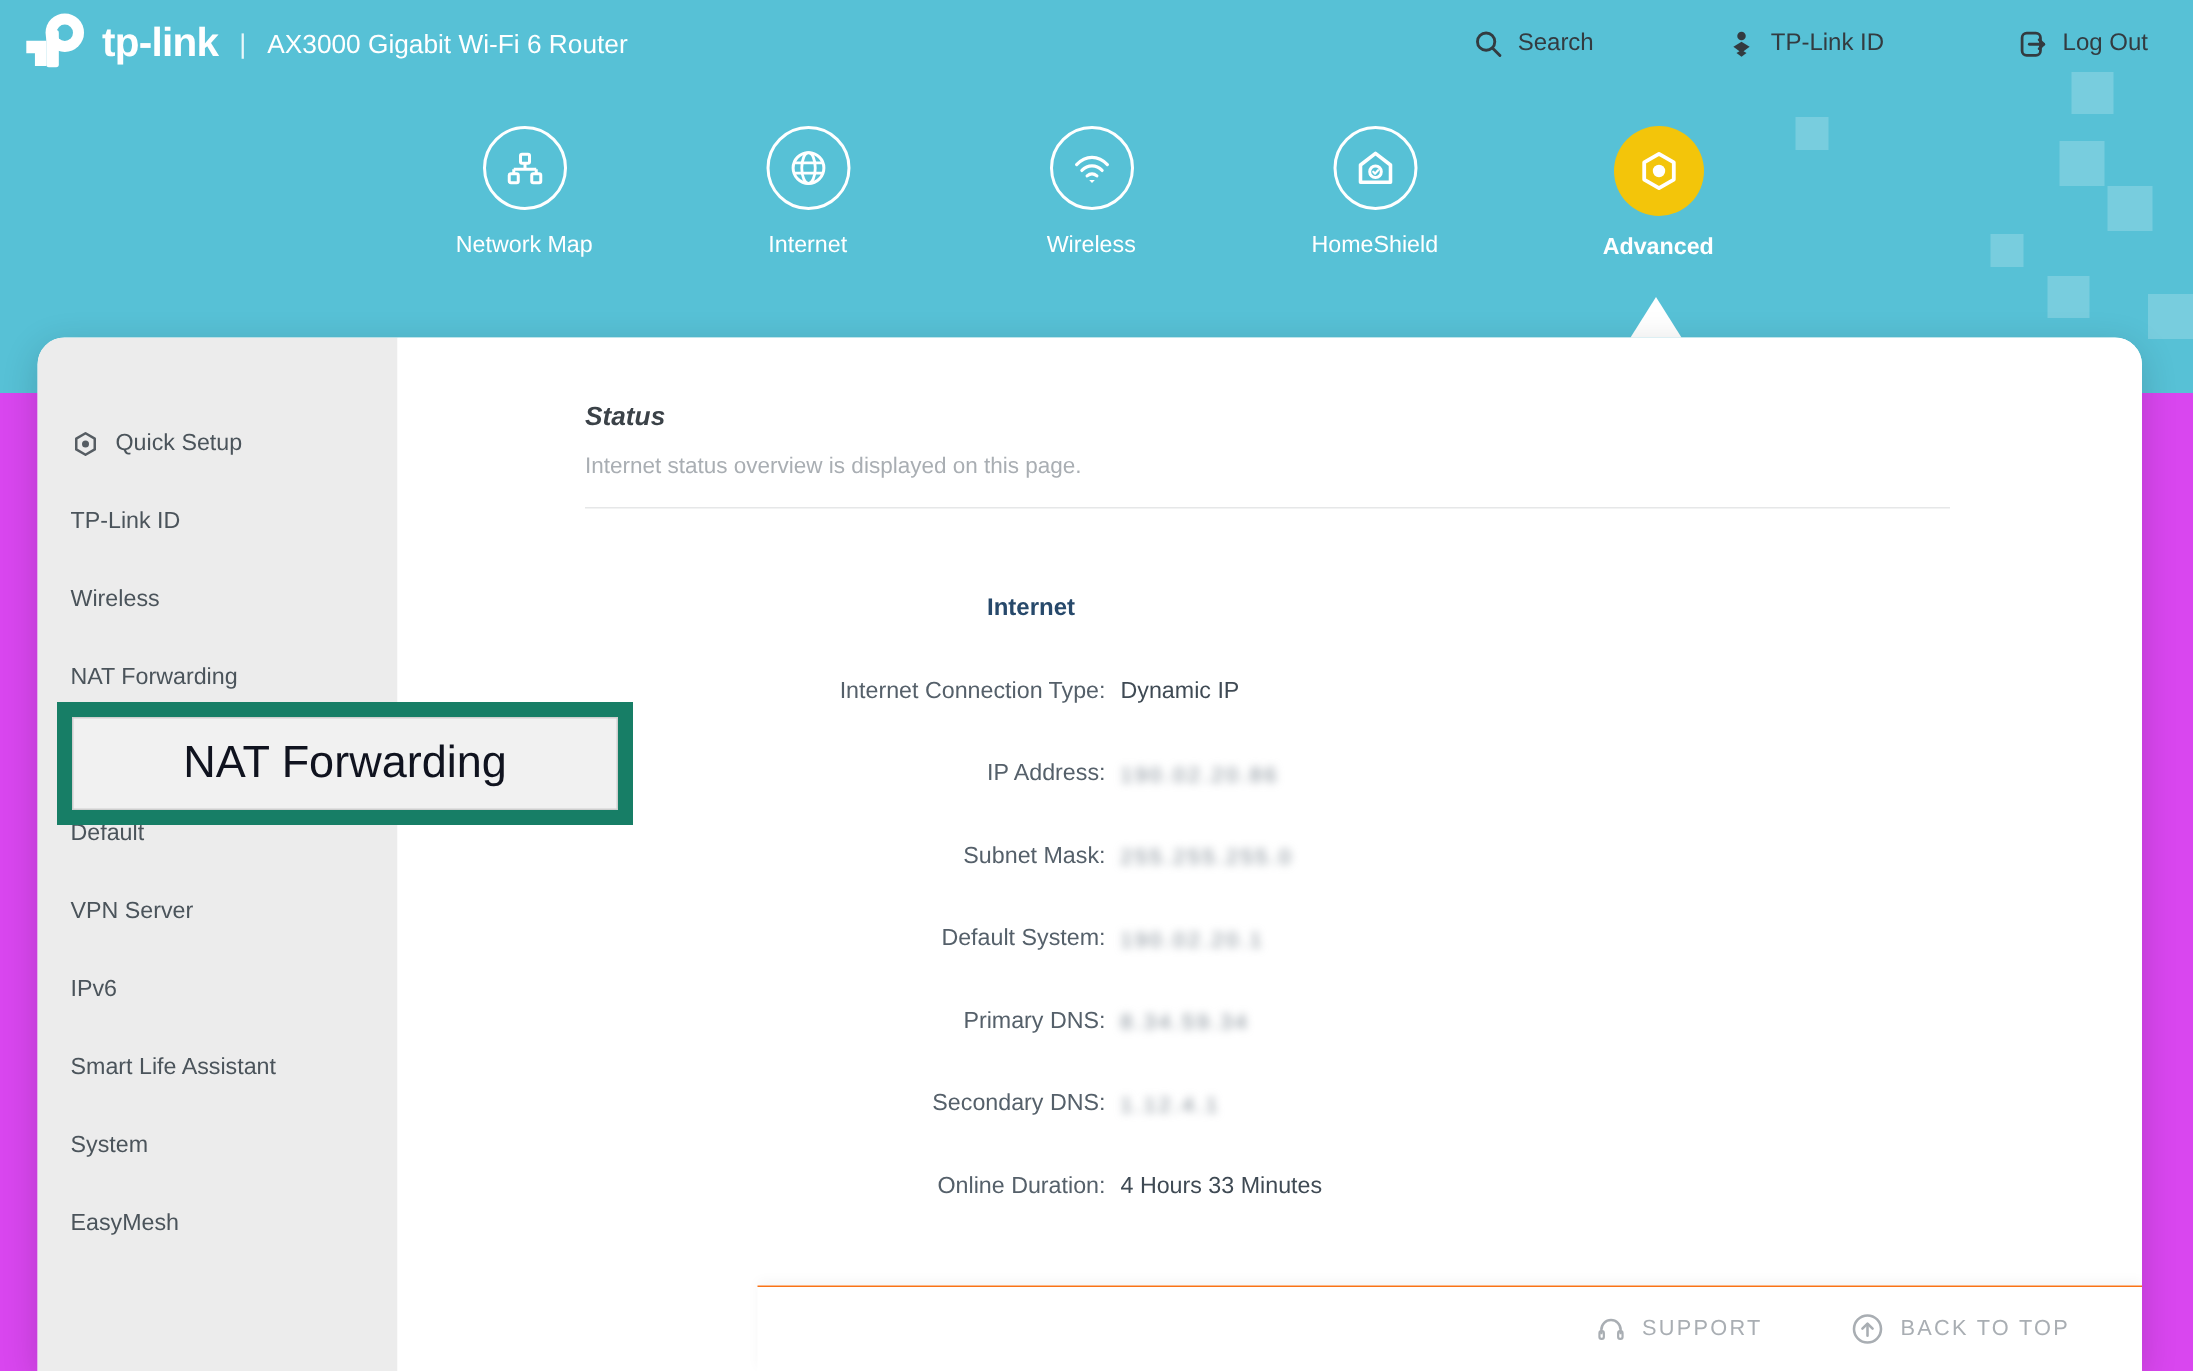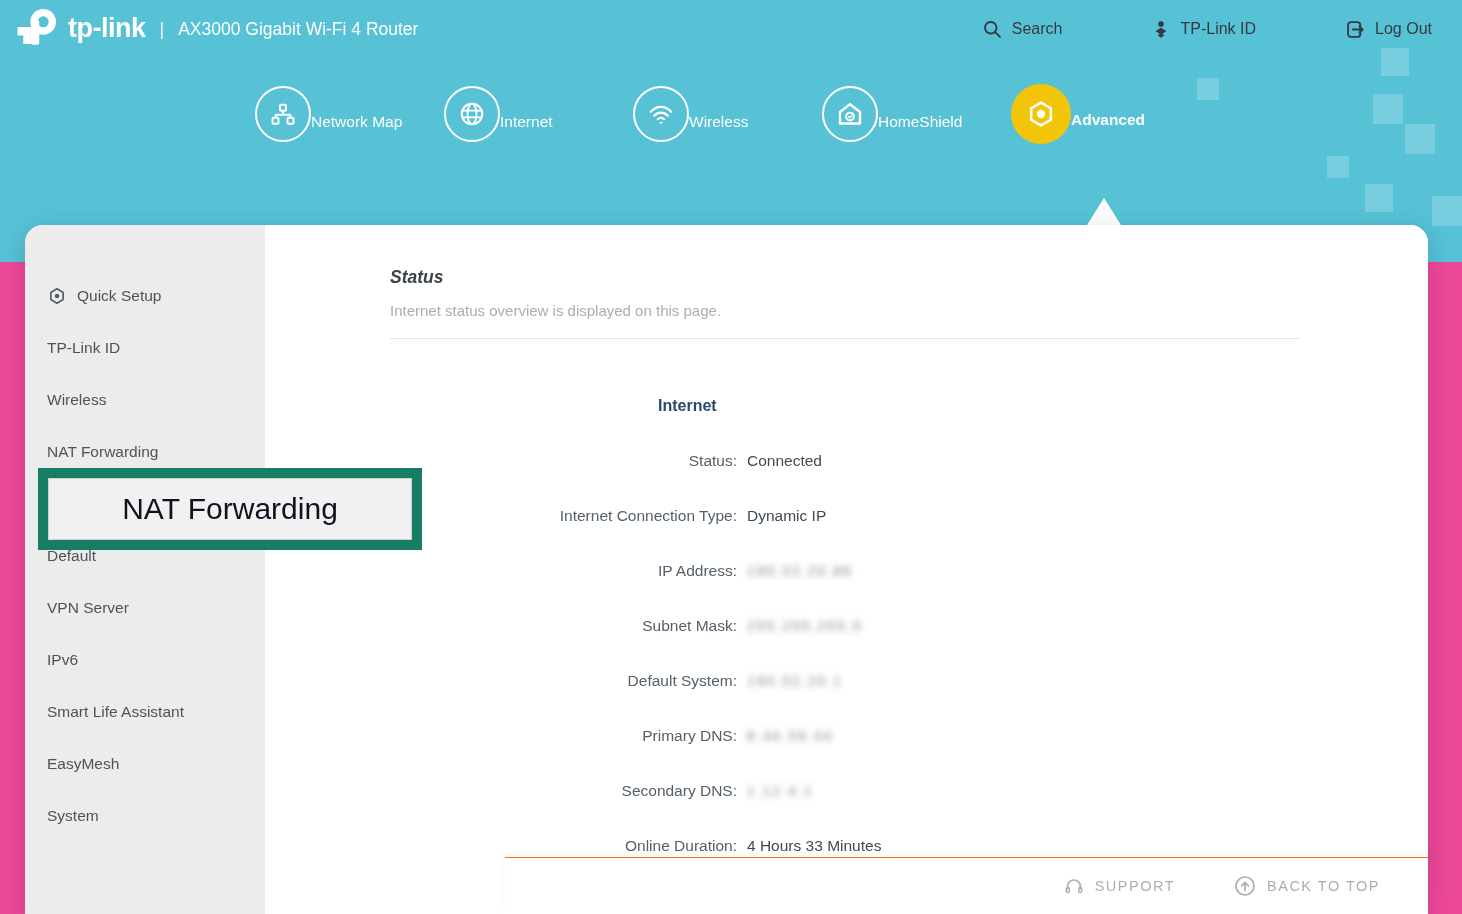--- a/index.html
+++ b/index.html
@@ -1,35 +1,35 @@
 <!DOCTYPE html>
 <html><head>
 <meta charset="utf-8">
 <style>
   html,body{margin:0;padding:0;background:#fff;}
   *{box-sizing:border-box;font-family:"Liberation Sans",sans-serif;}
-  .page{position:relative;width:1462px;height:914px;background:#ec4899;overflow:hidden;}
+  .page{position:relative;width:1462px;height:914px;background:#d946ef;overflow:hidden;}
 
   
   .blue-band{position:absolute;left:0;top:0;width:1462px;height:262px;background:#57c1d6;}
   .decor-sq{position:absolute;background:rgba(255,255,255,0.20);}
 
   .topbar{position:absolute;left:0;top:0;width:100%;height:58px;}
   .logo-wrap{position:absolute;left:14px;top:5px;display:flex;align-items:center;gap:8px;}
   .brand{color:#fff;font-size:27px;font-weight:700;letter-spacing:-0.5px;}
   .brand-divider{color:#eaf7fa;font-size:18px;font-weight:300;padding:0 6px;position:relative;top:1px;}
   .model{color:#fff;font-size:17.5px;position:relative;top:1px;}
 
   .top-actions{position:absolute;right:30px;top:0;height:58px;display:flex;align-items:center;gap:89px;}
   .top-action{display:flex;align-items:center;gap:9px;color:#333b40;font-size:16px;cursor:pointer;}
   .top-action svg{display:block;}
 
   
   .nav-tabs{position:absolute;left:255px;top:84px;display:flex;width:945px;}
-  .nav-tab{width:189px;display:flex;align-items:center;cursor:pointer;}
+  .nav-tab{width:189px;display:flex;flex-direction:column;align-items:center;cursor:pointer;}
   .nav-circle{width:56px;height:56px;border-radius:50%;border:2px solid #fff;display:flex;align-items:center;justify-content:center;}
   .nav-tab.active .nav-circle{border:none;background:#f3c50a;width:60px;height:60px;}
   .nav-label{margin-top:15px;color:#fff;font-size:15.5px;}
   .nav-tab.active .nav-label{font-weight:700;margin-top:12px;}
   .pointer{position:absolute;left:1087px;top:198px;width:0;height:0;
     border-left:17px solid transparent;border-right:17px solid transparent;border-bottom:27px solid #fff;}
 
   
   .card{position:absolute;left:25px;top:225px;width:1403px;height:689px;background:#fff;
     border-radius:18px 18px 0 0;box-shadow:0 6px 24px rgba(0,0,0,0.16);overflow:hidden;}
@@ -84,21 +84,21 @@
   <div class="topbar">
     <div class="logo-wrap">
       <svg width="46" height="46" viewBox="0 0 52 52">
         <circle cx="33" cy="19" r="14.5" fill="#ffffff"></circle>
         <circle cx="33" cy="19" r="6.2" fill="#57c1d6"></circle>
         <rect x="19" y="17" width="9.5" height="28" rx="2" fill="#ffffff"></rect>
         <path d="M4,25 h15 v19 h-8.5 v-9.5 H4 z" fill="#ffffff"></path>
       </svg>
       <span class="brand">tp-link</span>
       <span class="brand-divider">|</span>
-      <span class="model">AX3000 Gigabit Wi-Fi 4 Router</span>
+      <span class="model">AX3000 Gigabit Wi-Fi 6 Router</span>
     </div>
 
     <div class="top-actions">
       <div class="top-action">
         <svg width="21" height="21" viewBox="0 0 24 24">
           <circle cx="10" cy="10" r="6.6" fill="none" stroke="#333b40" stroke-width="2.2"></circle>
           <line x1="15" y1="15" x2="20.5" y2="20.5" stroke="#333b40" stroke-width="2.2" stroke-linecap="round"></line>
         </svg>
         <span>Search</span>
       </div>
@@ -207,37 +207,33 @@
         <div class="side-item">
           <span>VPN Server</span>
         </div>
         <div class="side-item">
           <span>IPv6</span>
         </div>
         <div class="side-item">
           <span>Smart Life Assistant</span>
         </div>
         <div class="side-item">
+          <span>System</span>
+        </div>
+        <div class="side-item">
           <span>EasyMesh</span>
-        </div>
-        <div class="side-item">
-          <span>System</span>
         </div>
       </div>
 
     <div class="main">
       <div class="page-title">Status</div>
       <div class="page-subtitle">Internet status overview is displayed on this page.</div>
       <div class="divider"></div>
       <div class="section-title">Internet</div>
       <div class="rows" id="rows">
-          <div class="row">
-            <span class="lbl">Status:</span>
-            <span class="val">Connected</span>
-          </div>
           <div class="row">
             <span class="lbl">Internet Connection Type:</span>
             <span class="val">Dynamic IP</span>
           </div>
           <div class="row">
             <span class="lbl">IP Address:</span>
             <span class="val blurred">190.02.20.86</span>
           </div>
           <div class="row">
             <span class="lbl">Subnet Mask:</span>

